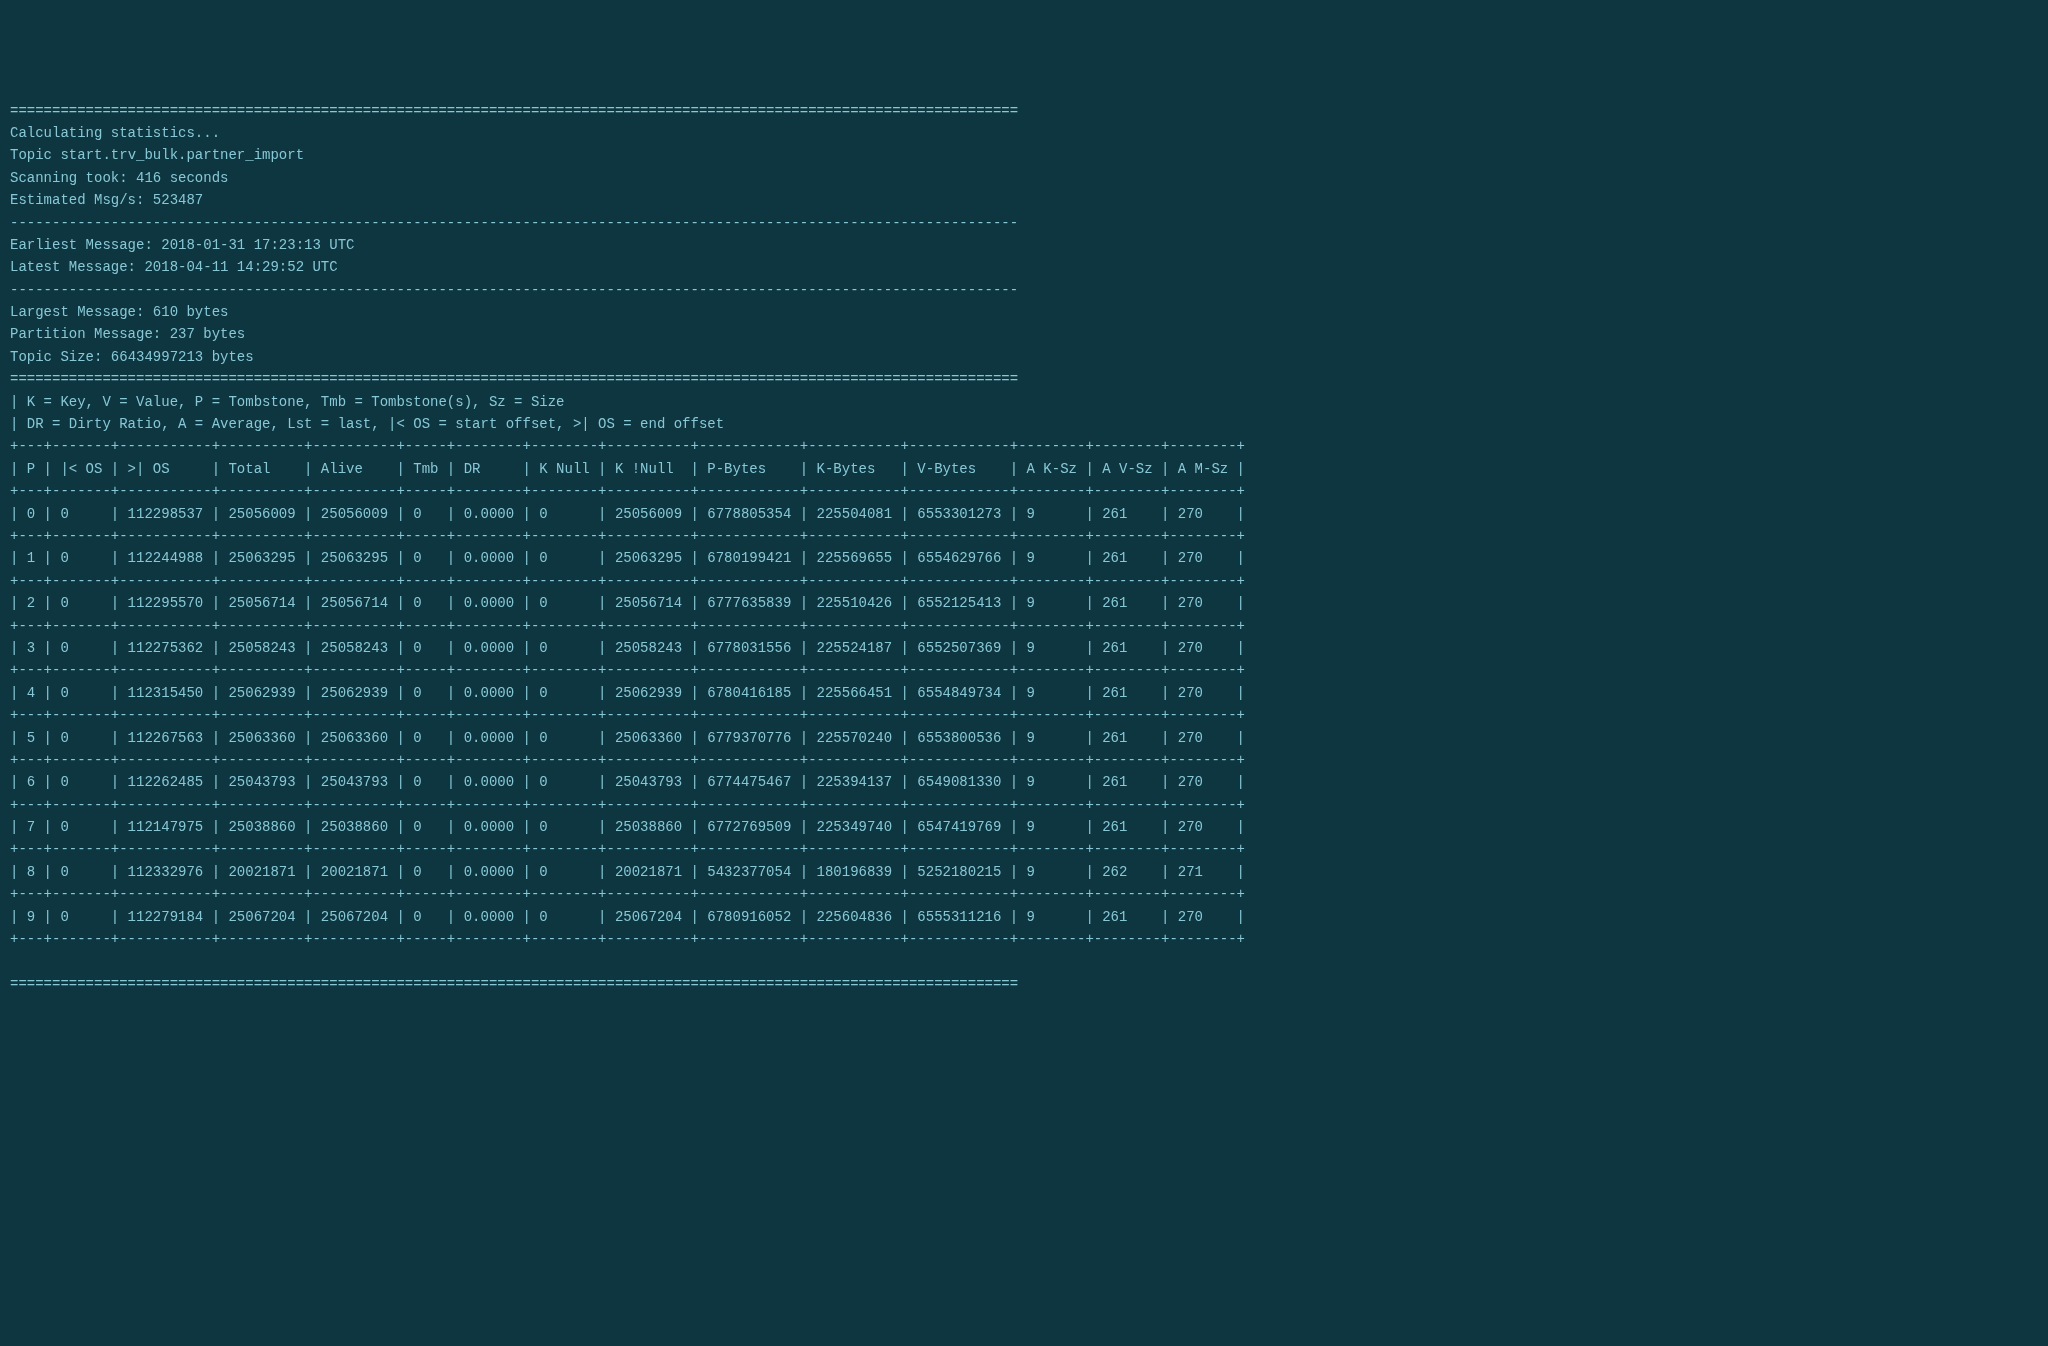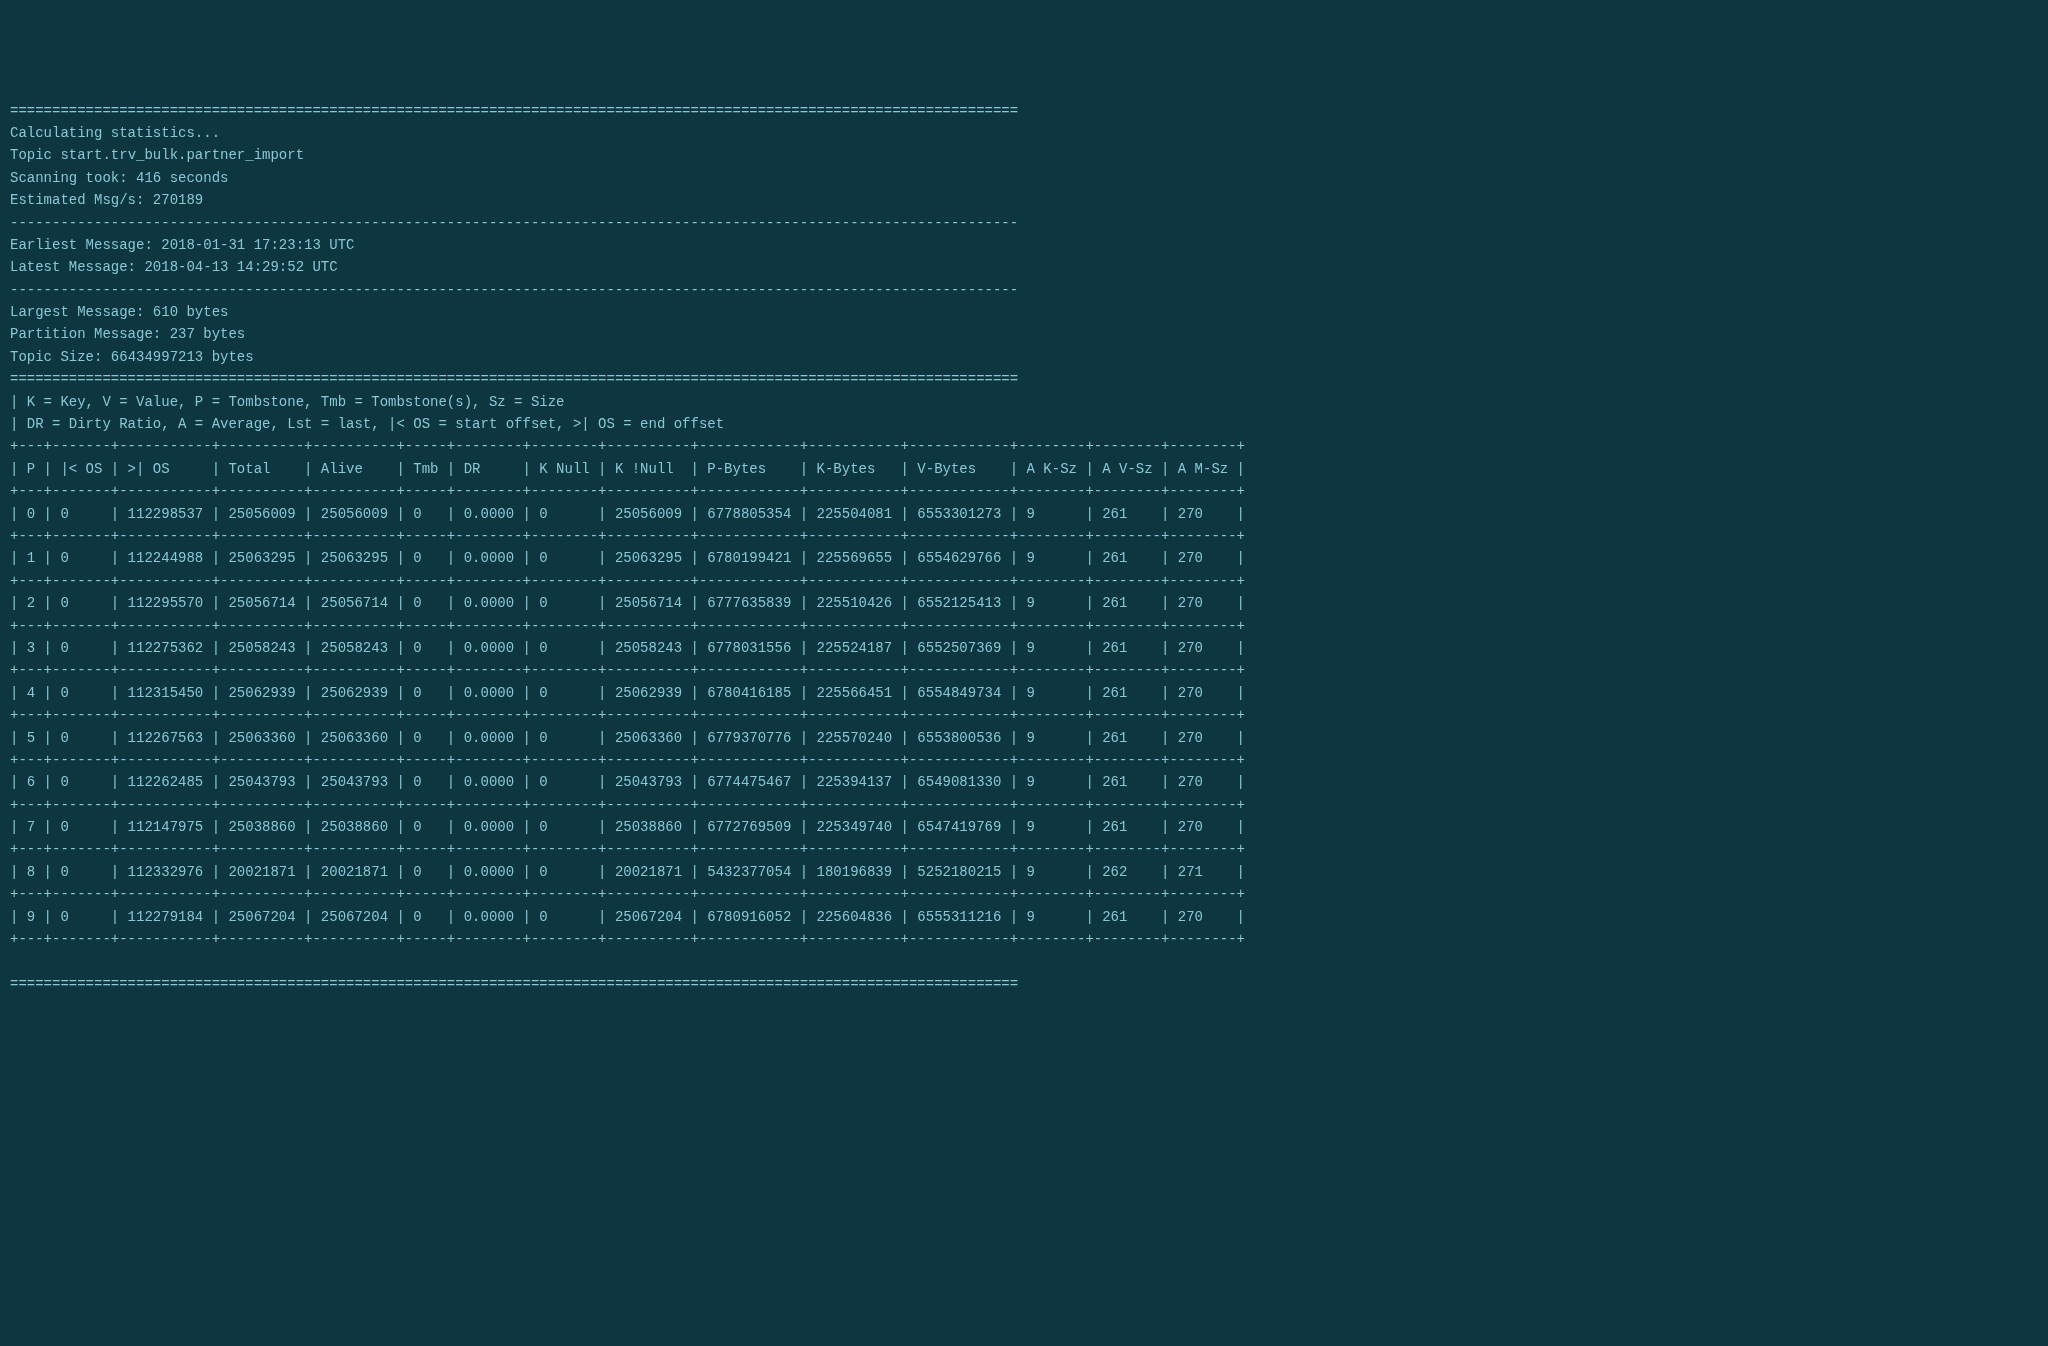--- a/index.html
+++ b/index.html
@@ -19,24 +19,24 @@
   </style>
 </head>
 <body>
 
 
 
 <div class="terminal-output"><span>========================================================================================================================</span>
 <span>Calculating statistics...</span>
 <span>Topic</span> <span>start.trv_bulk.partner_import</span>
 <span>Scanning took:</span> <span>416 seconds</span>
-<span>Estimated Msg/s:</span> <span>270189</span>
+<span>Estimated Msg/s:</span> <span>523487</span>
 <span>------------------------------------------------------------------------------------------------------------------------</span>
 <span>Earliest Message:</span> <span>2018-01-31 17:23:13 UTC</span>
-<span>Latest Message:</span> <span>2018-04-13 14:29:52 UTC</span>
+<span>Latest Message:</span> <span>2018-04-11 14:29:52 UTC</span>
 <span>------------------------------------------------------------------------------------------------------------------------</span>
 <span>Largest Message:</span> <span>610 bytes</span>
 <span>Partition Message:</span> <span>237 bytes</span>
 <span>Topic Size:</span> <span>66434997213 bytes</span>
 <span>========================================================================================================================</span>
 <span>| K = Key, V = Value, P = Tombstone, Tmb = Tombstone(s), Sz = Size</span>
 <span>| DR = Dirty Ratio, A = Average, Lst = last, |&lt; OS = start offset, &gt;| OS = end offset</span>
 <span>+---+-------+-----------+----------+----------+-----+--------+--------+----------+------------+-----------+------------+--------+--------+--------+</span>
 <span id="header-row">| P | |&lt; OS | &gt;| OS     | Total    | Alive    | Tmb | DR     | K Null | K !Null  | P-Bytes    | K-Bytes   | V-Bytes    | A K-Sz | A V-Sz | A M-Sz |</span>
 <span>+---+-------+-----------+----------+----------+-----+--------+--------+----------+------------+-----------+------------+--------+--------+--------+</span>

